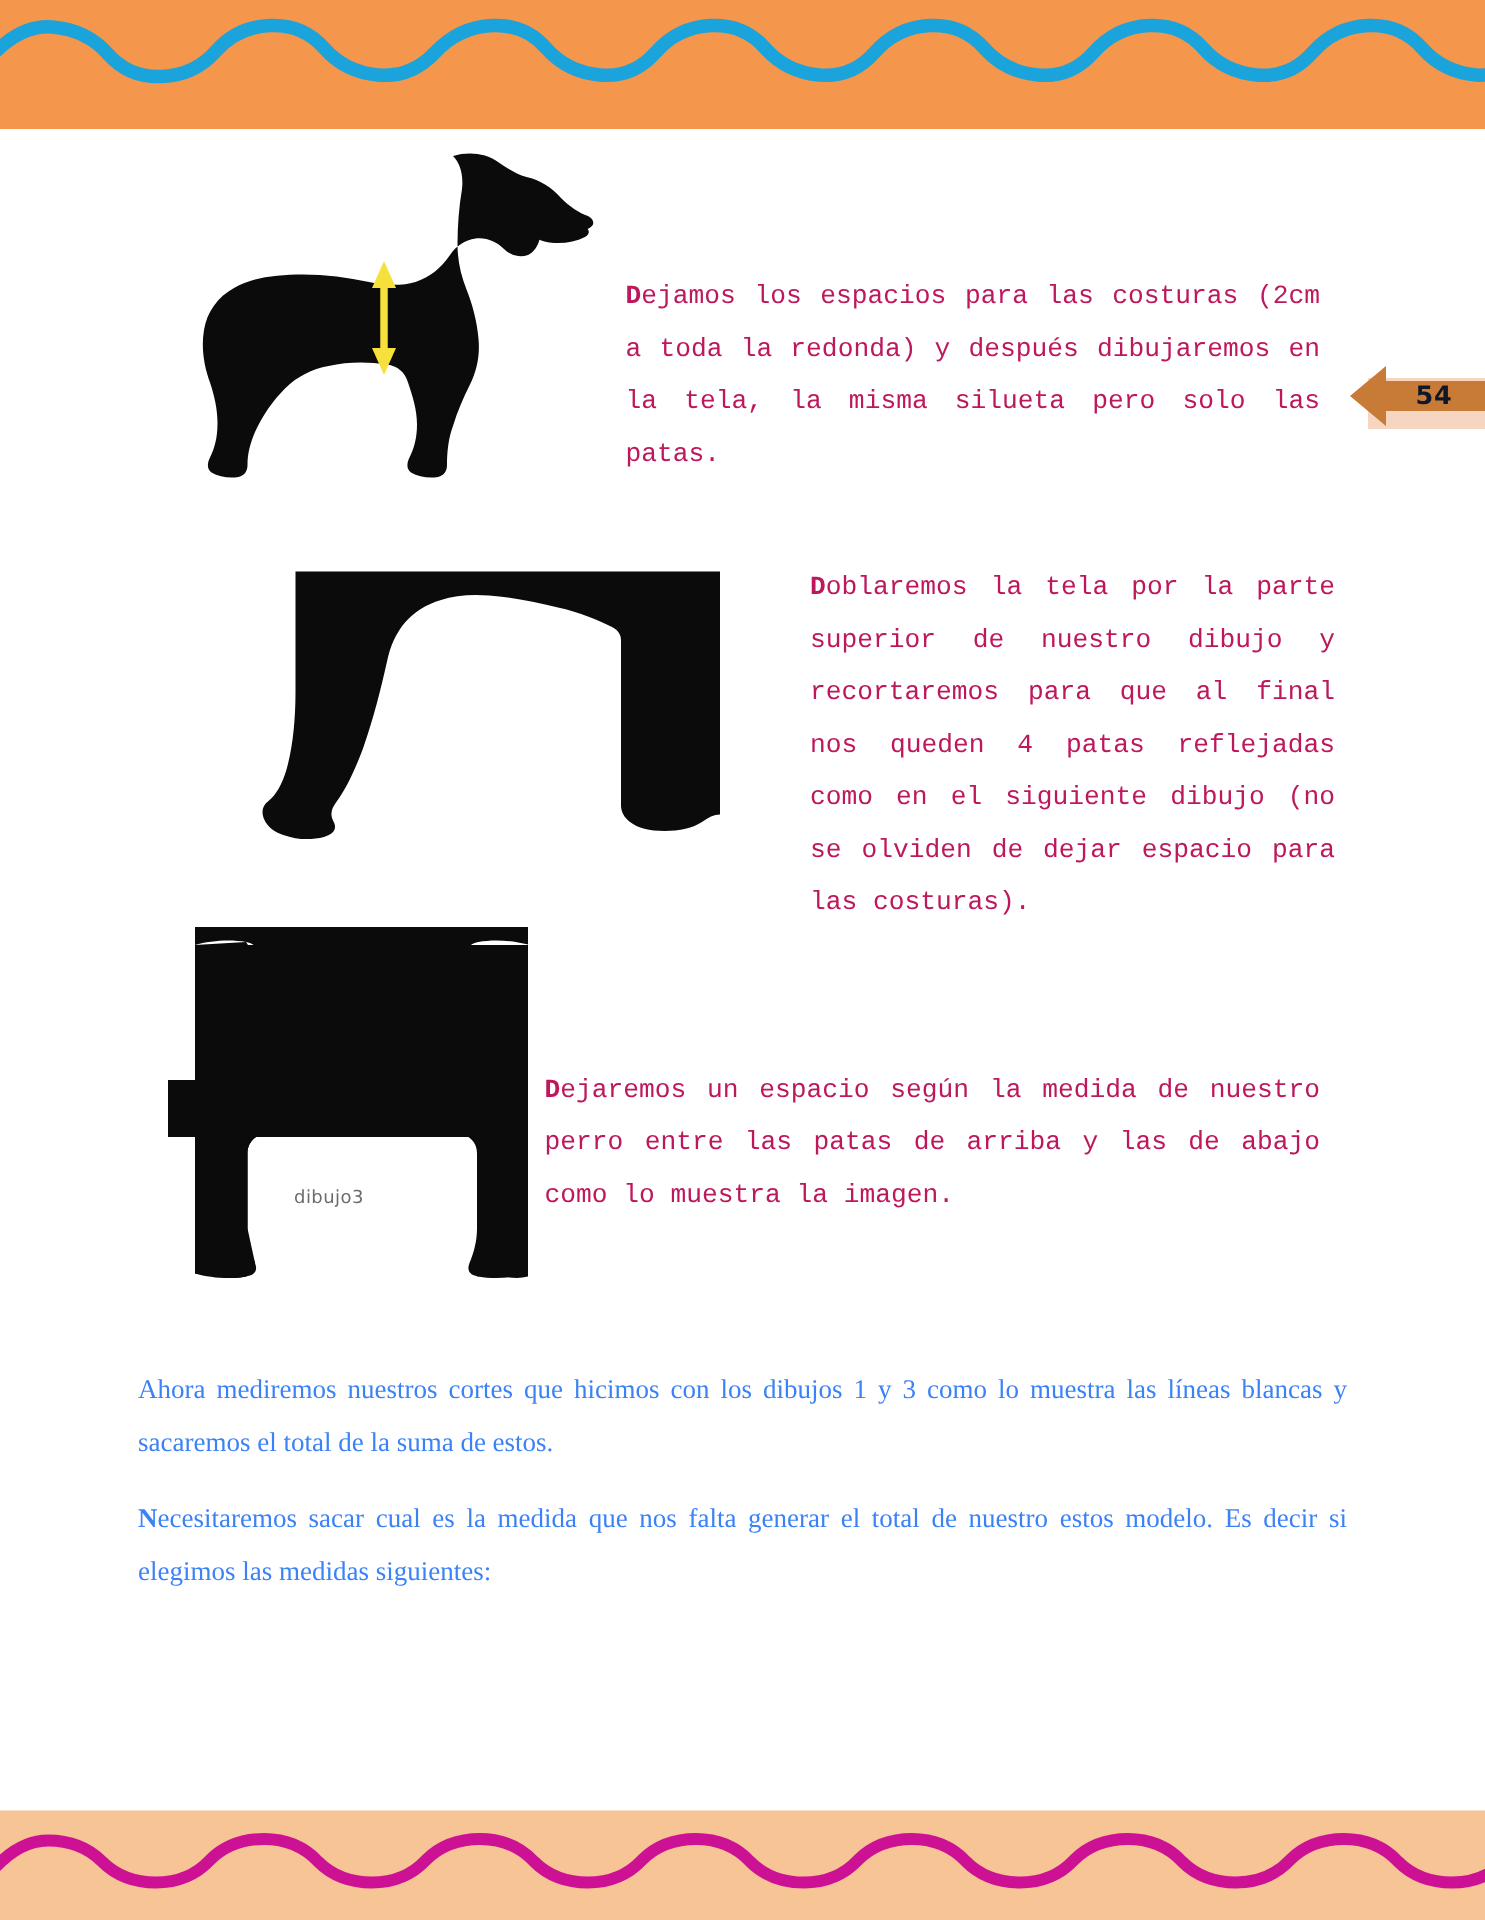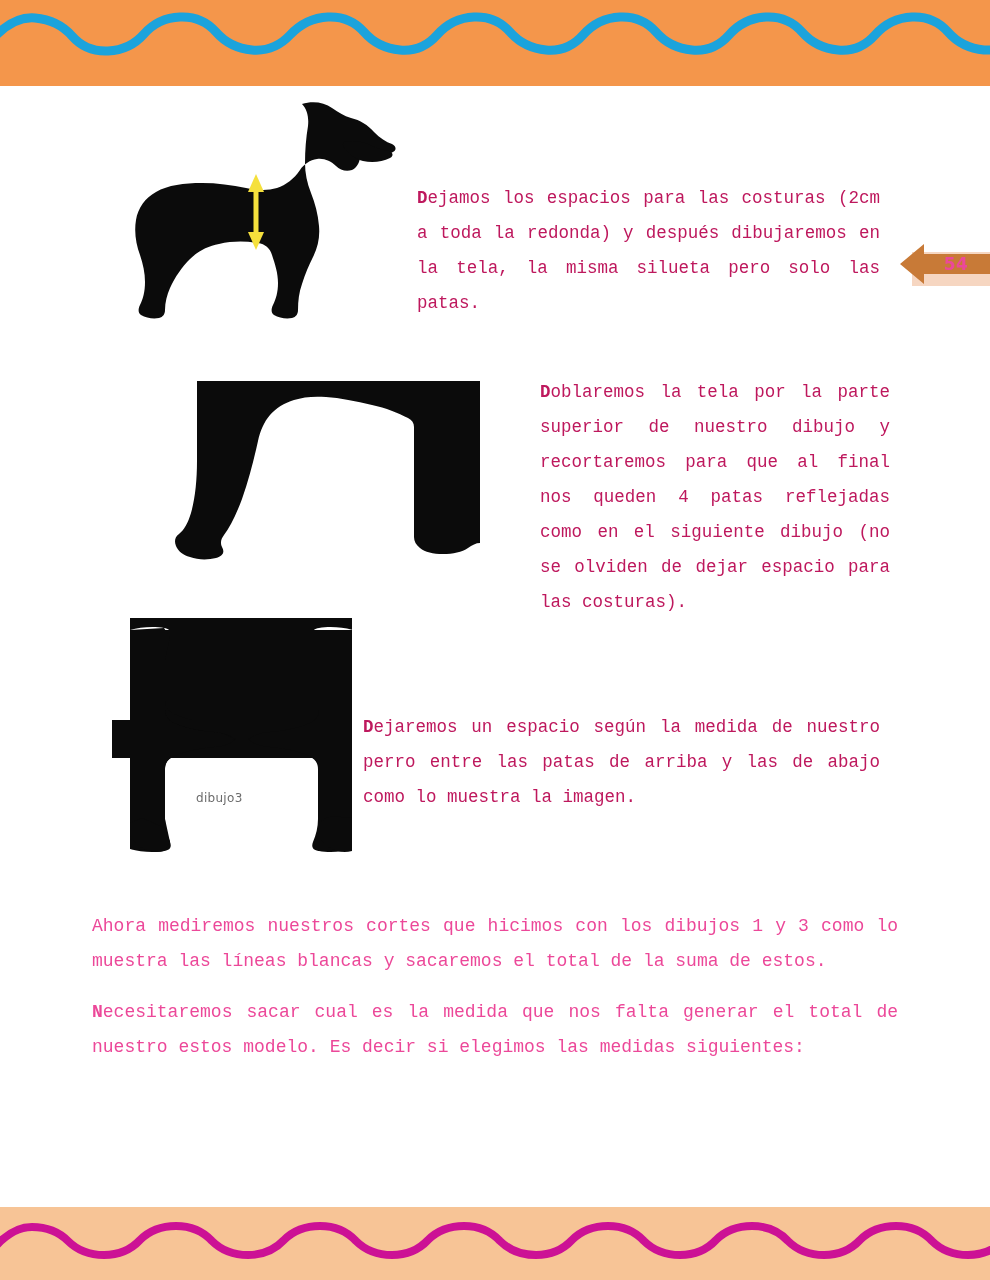--- a/index.html
+++ b/index.html
@@ -69,21 +69,21 @@
     position: absolute;
     left: 0;
     top: 0;
     width: 90px;
     height: 44px;
     display: flex;
     align-items: center;
     justify-content: center;
     padding-left: 22px;
     box-sizing: border-box;
-    color: #ec4899;
+    color: #0f172a;
     font-size: 17px;
     font-weight: bold;
     font-family: "DejaVu Sans", "Liberation Sans", sans-serif;
     letter-spacing: 0.5px;
   }
 
   
   .figure {
     position: absolute;
   }
@@ -115,22 +115,22 @@
 
   .para-1 { left: 417px; top: 163px;  width: 463px; }
   .para-2 { left: 540px; top: 357px;  width: 350px; }
   .para-3 { left: 363px; top: 692px;  width: 517px; }
 
   .para-wide {
     position: absolute;
     left: 92px;
     width: 806px;
     text-align: justify;
-    color: #ec4899;
-    font-family: Liberation Mono, monospace;
+    color: #3b82f6;
+    font-family: Liberation Serif, serif;
     font-size: 18px;
     line-height: 35px;
   }
   .para-4 { top: 891px; }
   .para-5 { top: 977px; }
   .para-wide b { font-weight: bold; }
 
   
   .para > span, .para-wide > span { display: inline; }
 </style>

